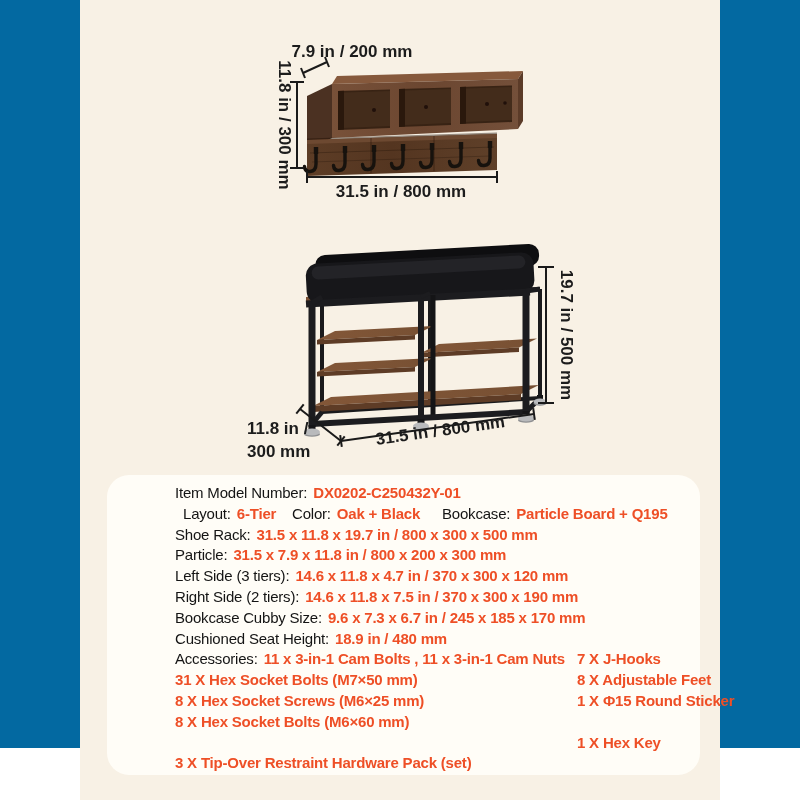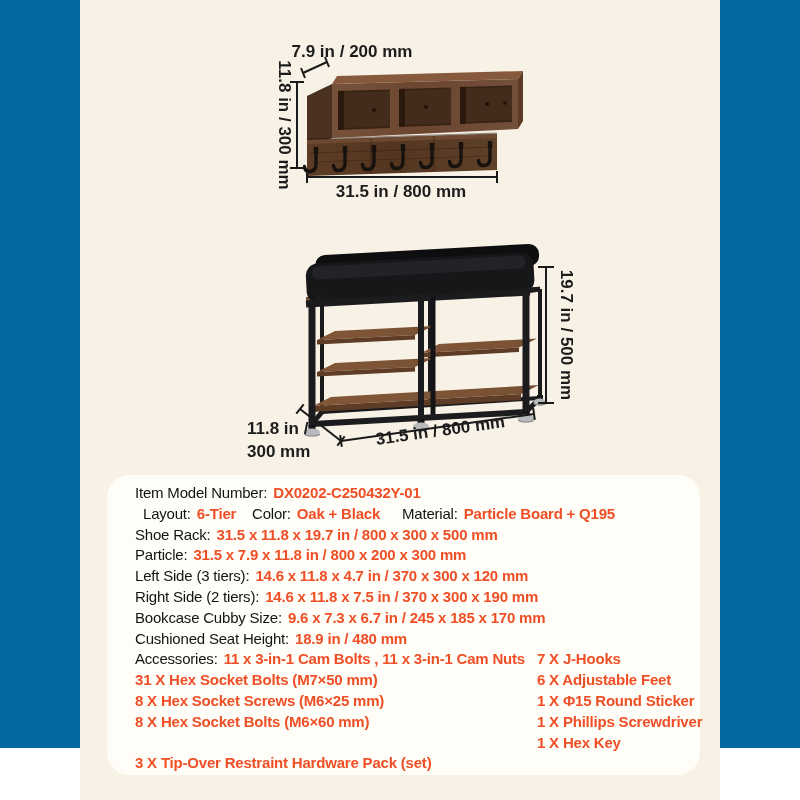--- a/index.html
+++ b/index.html
@@ -4,21 +4,21 @@
 <style>
   html,body{margin:0;padding:0;}
   body{width:800px;height:800px;background:#ffffff;font-family:"Liberation Sans",sans-serif;overflow:hidden;}
   .stage{position:relative;width:800px;height:748px;background:#0369a1;}
   .canvas{position:absolute;left:80px;top:0;width:640px;height:800px;background:#f8f1e5;}
   svg.art{position:absolute;left:0;top:0;}
   .dim-label{font-weight:bold;font-size:17px;fill:#1c1c1c;letter-spacing:0px;}
   .spec-box{position:absolute;left:107px;top:475px;width:593px;height:300px;background:#fffdf7;
     border-radius:22px;box-sizing:border-box;padding:8px 18px 0 28px;font-size:15px;color:#141414;
     letter-spacing:-0.2px;}
-  .line{height:20.8px;line-height:20.8px;white-space:nowrap;position:relative;}
+  .line{height:20.8px;line-height:20.8px;white-space:nowrap;position:relative;margin-left:40px;}
   .k{color:#141414;margin-right:6px;}
   .v{color:#ee4f26;font-weight:bold;}
   .pair2{position:absolute;top:0;white-space:nowrap;}
   .col2{position:absolute;left:390px;top:0;white-space:nowrap;padding-left:12px;}
 </style>
 </head>
 <body>
 
 <div class="stage">
   <div class="canvas"></div>
@@ -188,21 +188,21 @@
       <span class="k">Item Model Number:</span><span class="v">DX0202-C250432Y-01</span>
     </div>
     <div class="line">
       <span class="pair2" style="left:8px">
         <span class="k">Layout:</span><span class="v">6-Tier</span>
       </span>
       <span class="pair2" style="left:117px">
         <span class="k">Color:</span><span class="v">Oak + Black</span>
       </span>
       <span class="pair2" style="left:267px">
-        <span class="k">Material:</span><span class="v">Particle Board + Q195</span>
+        <span class="k">Bookcase:</span><span class="v">Particle Board + Q195</span>
       </span>
     </div>
     <div class="line">
       <span class="k">Shoe Rack:</span><span class="v">31.5 x 11.8 x 19.7 in / 800 x 300 x 500 mm</span>
     </div>
     <div class="line">
       <span class="k">Particle:</span><span class="v">31.5 x 7.9 x 11.8 in / 800 x 200 x 300 mm</span>
     </div>
     <div class="line">
       <span class="k">Left Side (3 tiers):</span><span class="v">14.6 x 11.8 x 4.7 in / 370 x 300 x 120 mm</span>
@@ -215,29 +215,28 @@
     </div>
     <div class="line">
       <span class="k">Cushioned Seat Height:</span><span class="v">18.9 in / 480 mm</span>
     </div>
     <div class="line">
       <span class="k">Accessories:</span><span class="v">11 x 3-in-1 Cam Bolts , 11 x 3-in-1 Cam Nuts</span>
       <span class="col2 v">7 X J-Hooks</span>
     </div>
     <div class="line">
       <span class="v">31 X Hex Socket Bolts (M7×50 mm)</span>
-      <span class="col2 v">6 X Adjustable Feet</span>
+      <span class="col2 v">8 X Adjustable Feet</span>
     </div>
     <div class="line">
       <span class="v">8 X Hex Socket Screws (M6×25 mm)</span>
       <span class="col2 v">1 X Φ15 Round Sticker</span>
     </div>
     <div class="line">
       <span class="v">8 X Hex Socket Bolts (M6×60 mm)</span>
-      <span class="col2 v">1 X Phillips Screwdriver</span>
     </div>
     <div class="line">
       <span class="col2 v">1 X Hex Key</span>
     </div>
     <div class="line">
       <span class="v">3 X Tip-Over Restraint Hardware Pack (set)</span>
     </div>
   </div>
 </div>
 

